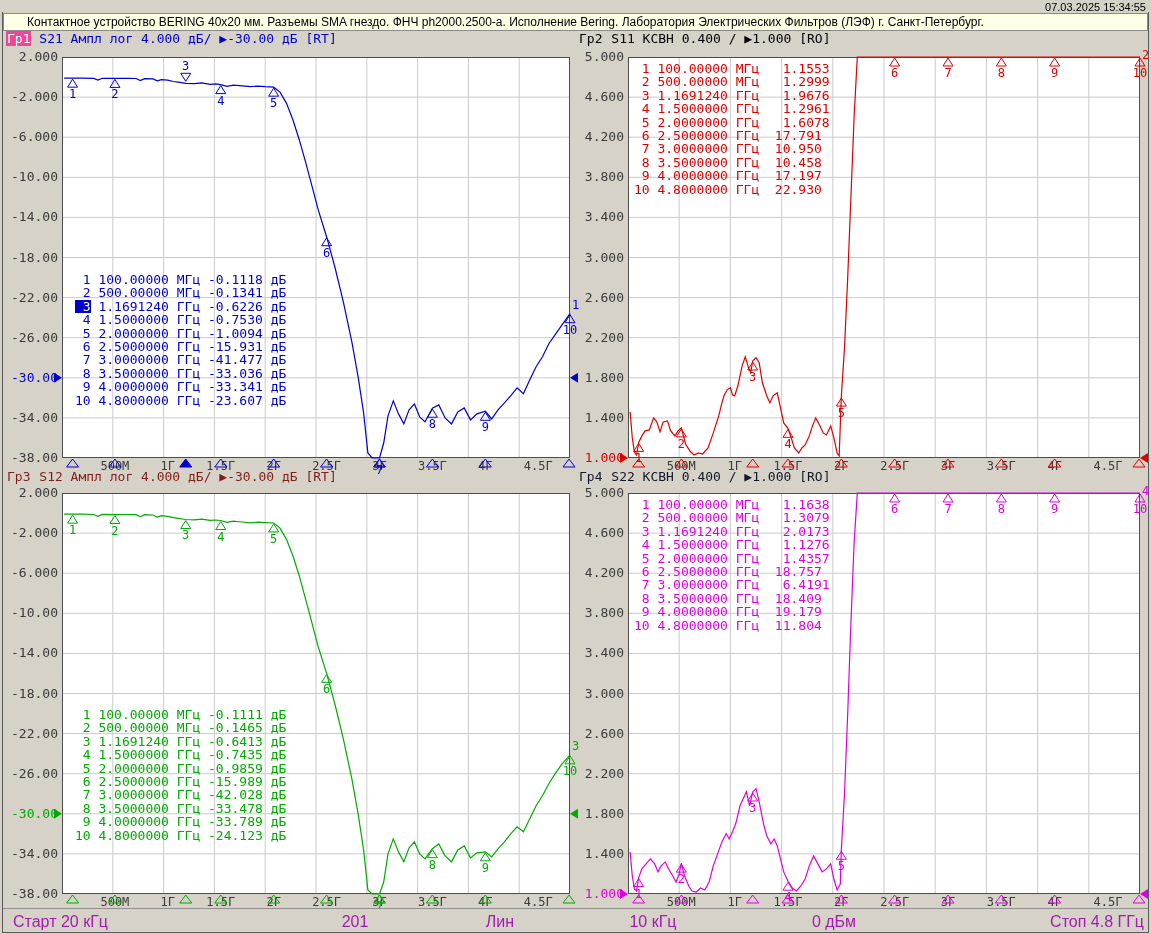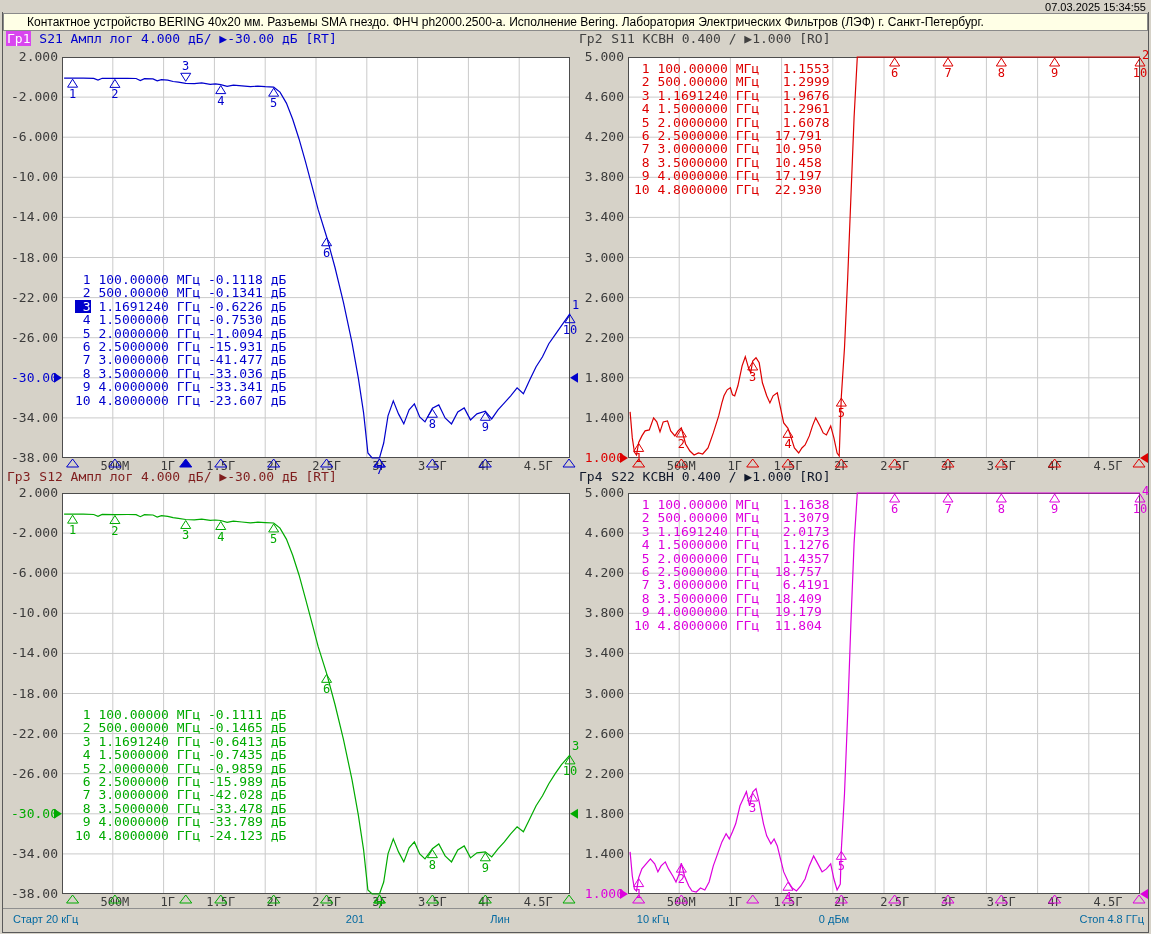--- a/index.html
+++ b/index.html
@@ -19,37 +19,37 @@
   #title-bar{
     position:absolute;left:3px;right:3px;top:13px;height:16px;
     background:#ffffe6;border:1px solid #8a8a8a;
     font-family:"Liberation Sans",sans-serif;font-size:12px;color:#000;
     line-height:16px;padding-left:23px;white-space:nowrap;overflow:hidden;
   }
   .chhdr{
     position:absolute;height:14px;font-size:13px;line-height:14px;white-space:pre;
   }
   .chid{padding:0 1px;}
-  .chid.sel{background:#d946ef;color:#fff;}
+  .chid.sel{background:#ec4899;color:#fff;}
   .ycol{position:absolute;width:56px;}
   .ylab{
     position:absolute;right:0;height:13px;font-size:13px;line-height:13px;
     color:#3a3a3a;white-space:pre;
   }
   .panel{position:absolute;}
   .panel svg{overflow:visible;display:block;}
   .mtable{
     position:absolute;font-size:13px;line-height:13.4px;white-space:pre;
   }
   .mn{display:inline-block;width:2ch;text-align:right;}
   .mn.hl{background:#0000cc;color:#fff;}
   #status-bar{
     position:absolute;left:3px;right:3px;top:908px;height:23px;
     background:#d6d2c8;border-top:1px solid #8f8f8f;
-    font-family:"Liberation Sans",sans-serif;font-size:11px;color:#0369a1;
+    font-family:"Liberation Sans",sans-serif;font-size:16px;color:#a21caf;
   }
   #status-bar span{position:absolute;top:4px;white-space:nowrap;}
   .st-start{left:10px;}
   .st-points{left:352px;transform:translateX(-50%);}
   .st-sweep{left:497px;transform:translateX(-50%);}
   .st-bw{left:650px;transform:translateX(-50%);}
   .st-pw{left:831px;transform:translateX(-50%);}
   .st-stop{right:4px;}
 </style>
 </head>
@@ -158,21 +158,21 @@
         <g>
           <path d="M 508 257.710175 L 503 265.710175 L 513 265.710175 Z" fill="none" stroke="#0000cc"></path>
           <text x="508" y="276.710175" text-anchor="middle" font-size="12" font-family="DejaVu Sans Mono, monospace" fill="#0000cc">10</text>
         </g>
         <path d="M -8 315.8 L 0 320.8 L -8 325.8 Z" fill="#0000cc"></path>
         <path d="M 516 315.8 L 508 320.8 L 516 325.8 Z" fill="#0000cc"></path>
         <text x="510" y="251.74025" font-size="12" font-family="DejaVu Sans Mono, monospace" fill="#0000cc">1</text>
       </svg>
       <div class="mtable" style="left: 13px; top: 216px; color: rgb(0, 0, 204);"><div class="mrow"><span class="mn">1</span><span> 100.00000 МГц -0.1118 дБ</span></div><div class="mrow"><span class="mn">2</span><span> 500.00000 МГц -0.1341 дБ</span></div><div class="mrow"><span class="mn hl">3</span><span> 1.1691240 ГГц -0.6226 дБ</span></div><div class="mrow"><span class="mn">4</span><span> 1.5000000 ГГц -0.7530 дБ</span></div><div class="mrow"><span class="mn">5</span><span> 2.0000000 ГГц -1.0094 дБ</span></div><div class="mrow"><span class="mn">6</span><span> 2.5000000 ГГц -15.931 дБ</span></div><div class="mrow"><span class="mn">7</span><span> 3.0000000 ГГц -41.477 дБ</span></div><div class="mrow"><span class="mn">8</span><span> 3.5000000 ГГц -33.036 дБ</span></div><div class="mrow"><span class="mn">9</span><span> 4.0000000 ГГц -33.341 дБ</span></div><div class="mrow"><span class="mn">10</span><span> 4.8000000 ГГц -23.607 дБ</span></div></div>
     </div>
-    <div class="chhdr" style="left: 578px; top: 32px; color: #404040;"><span class="chid">Гр2</span><span> S11 КСВН 0.400 / ▶1.000 [RO]</span></div>
+    <div class="chhdr" style="left: 578px; top: 32px; color: #000000;"><span class="chid">Гр2</span><span> S11 КСВН 0.400 / ▶1.000 [RO]</span></div>
     <div class="ycol" style="left: 568px; top: 50px; width: 56px; height: 415px; position: absolute;">
       <div class="ylab" style="top: 0px;">5.000</div>
       <div class="ylab" style="top: 40.1px;">4.600</div>
       <div class="ylab" style="top: 80.2px;">4.200</div>
       <div class="ylab" style="top: 120.3px;">3.800</div>
       <div class="ylab" style="top: 160.4px;">3.400</div>
       <div class="ylab" style="top: 200.5px;">3.000</div>
       <div class="ylab" style="top: 240.6px;">2.600</div>
       <div class="ylab" style="top: 280.7px;">2.200</div>
       <div class="ylab" style="top: 320.8px;">1.800</div>

